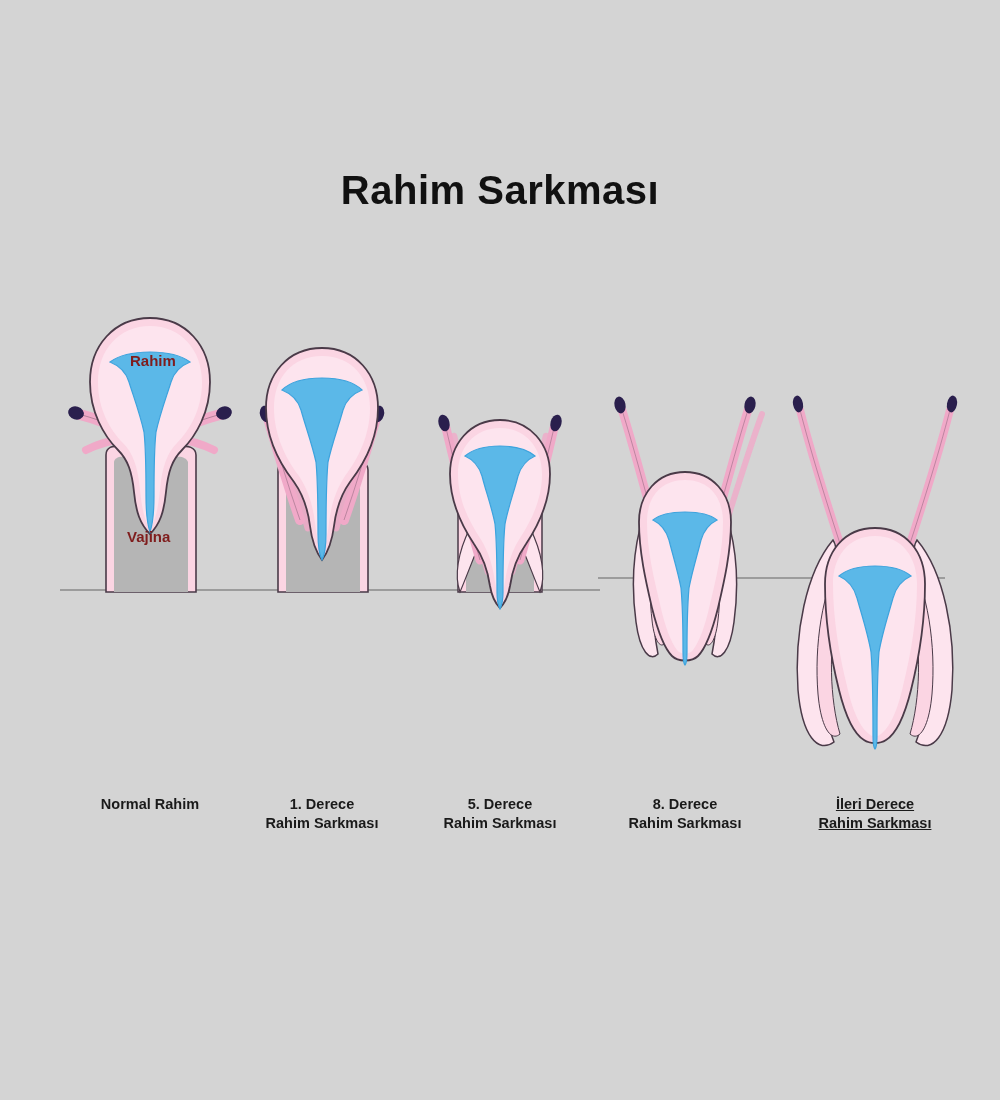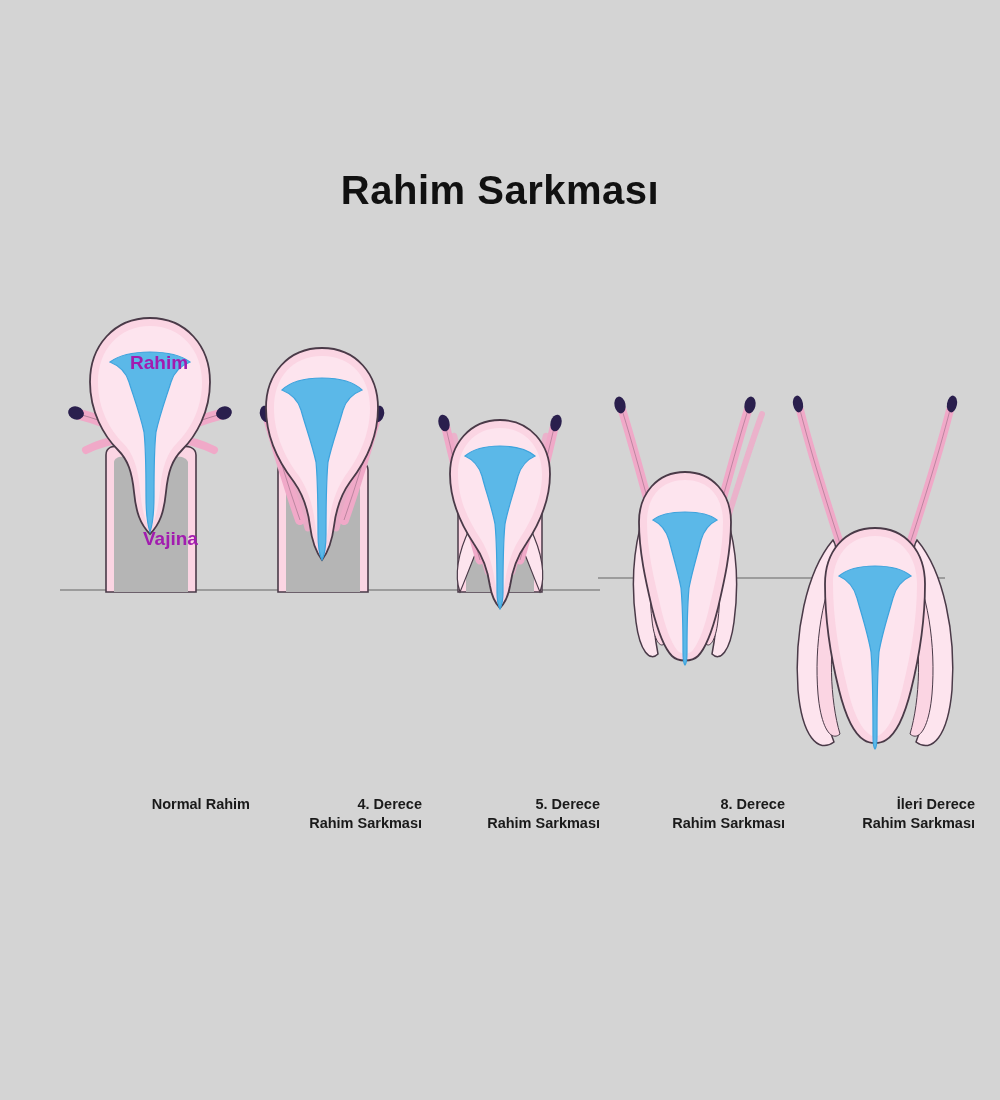--- a/index.html
+++ b/index.html
@@ -36,33 +36,33 @@
   svg.figure-canvas {
     position: absolute;
     left: 0;
     top: 0;
     width: 1000px;
     height: 1100px;
     display: block;
   }
   .caption {
     position: absolute;
-    text-align: right;
+    text-align: center;
     font-size: 14.5px;
     font-weight: bold;
     color: #1a1a1a;
     line-height: 19px;
     width: 200px;
   }
   .caption .ln { display: block; }
   .inlabel {
     position: absolute;
-    font-size: 19px;
+    font-size: 15px;
     font-weight: bold;
-    color: #a21caf;
+    color: #7f1d1d;
     white-space: nowrap;
   }
 </style>
 </head>
 <body style="background: rgb(212, 212, 212);">
 
 <div id="stage">
 
   <div class="title">Rahim Sarkması</div>
 
@@ -368,36 +368,36 @@
                C877,744 876,748 875,749
                C874,748 873,744 873,736
                C873,712 873,678 871,652
                C868,634 862,616 857,598
                C854,587 848,580 839,576
                C846,570 858,566 875,566 Z" fill="#5bb8e8" stroke="#3da3dd" stroke-width="1.2"></path>
     </g>
   </svg>
 
   <div class="inlabel" style="left:130px; top:352px;">Rahim</div>
-  <div class="inlabel" style="left:127px; top:528px;margin-left:16px;">Vajina</div>
+  <div class="inlabel" style="left:127px; top:528px;">Vajina</div>
 
   <div class="caption" style="left:50px; top:795px;">
     <span class="ln">Normal Rahim</span>
     <span class="ln"></span>
   </div>
   <div class="caption" style="left:222px; top:795px;">
-    <span class="ln">4. Derece</span>
+    <span class="ln">1. Derece</span>
     <span class="ln">Rahim Sarkması</span>
   </div>
   <div class="caption" style="left:400px; top:795px;">
     <span class="ln">5. Derece</span>
     <span class="ln">Rahim Sarkması</span>
   </div>
   <div class="caption" style="left:585px; top:795px;">
     <span class="ln">8. Derece</span>
     <span class="ln">Rahim Sarkması</span>
   </div>
-  <div class="caption" style="left:775px; top:795px;">
+  <div class="caption" style="left:775px; top:795px;text-decoration:underline;">
     <span class="ln">İleri Derece</span>
     <span class="ln">Rahim Sarkması</span>
   </div>
 
 </div>
 
 </body></html>

